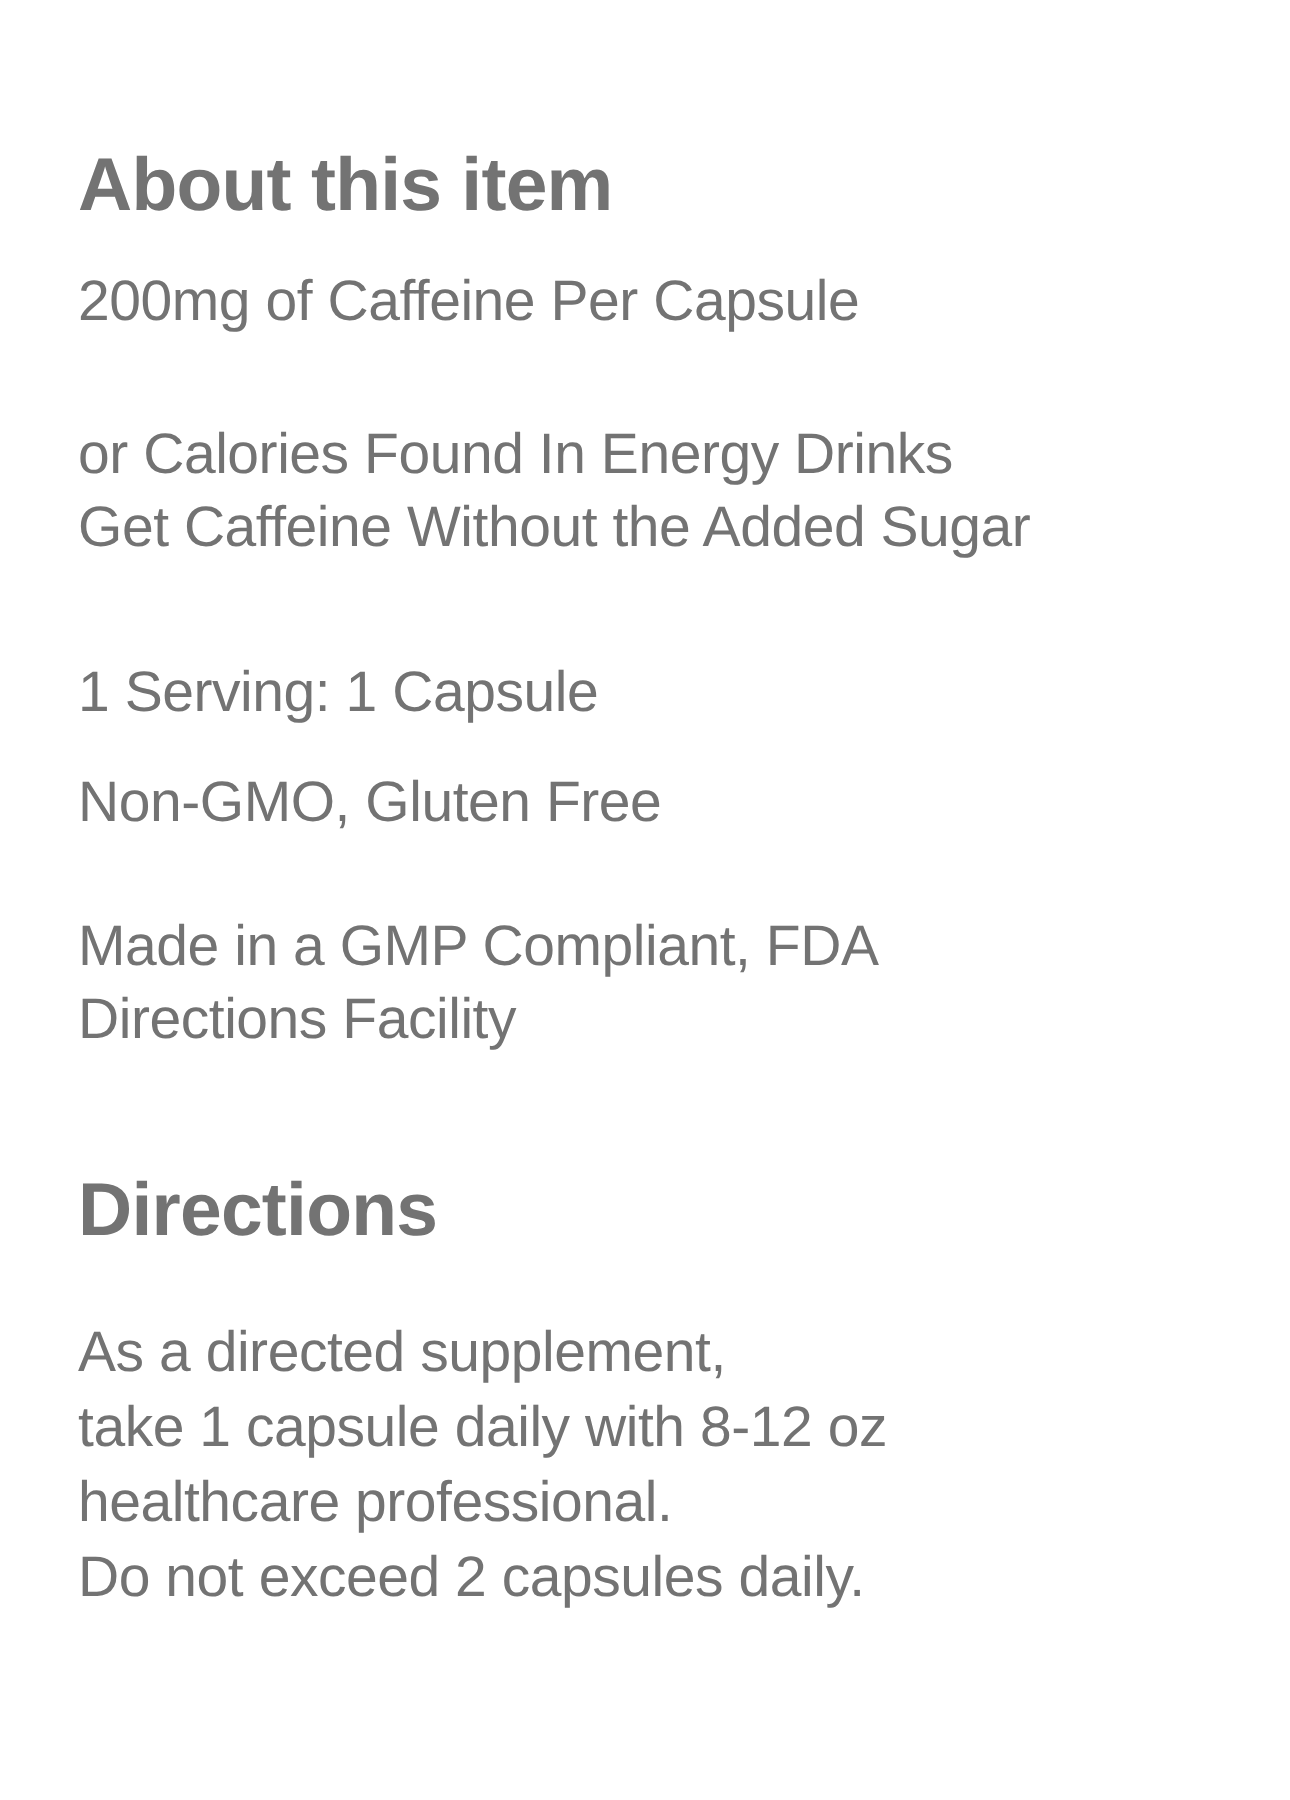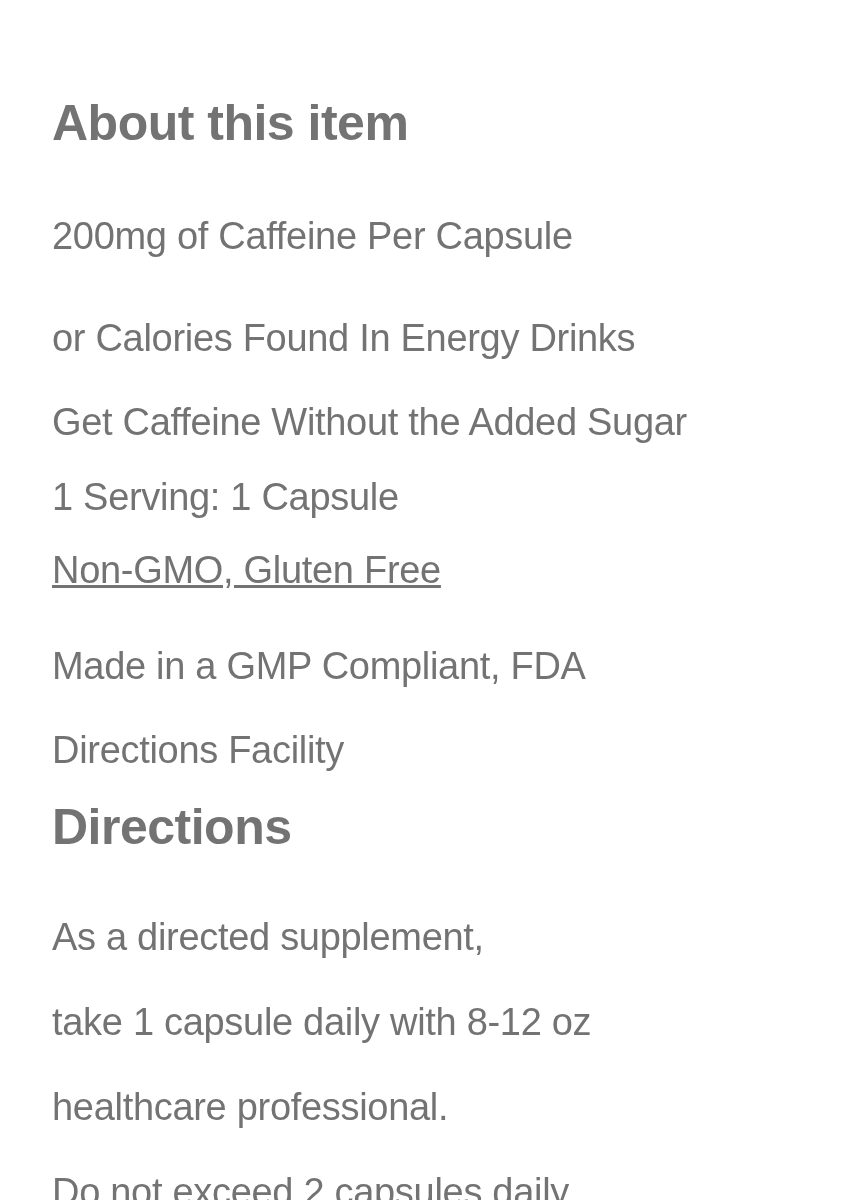--- a/index.html
+++ b/index.html
@@ -28,21 +28,20 @@
   .para {
     position: absolute;
     left: 52px;
     font-size: 38px;
     font-weight: 400;
     line-height: 49px;
     letter-spacing: -0.3px;
   }
   .para .line {
     white-space: nowrap;
-    margin-top: 35px;
   }
   .directions-para {
     line-height: 50px;
   }
 </style>
 </head>
 <body>
 
 <div class="page">
 
@@ -54,30 +53,30 @@
 
   <div class="para" style="top: 279px;">
     <div class="line">or Calories Found In Energy Drinks</div>
     <div class="line">Get Caffeine Without the Added Sugar</div>
   </div>
 
   <div class="para" style="top: 438px;">
     <div class="line">1 Serving: 1 Capsule</div>
   </div>
 
-  <div class="para" style="top: 511px; text-decoration: underline;">
+  <div class="para" style="top: 511px;">
     <div class="line">Non-GMO, Gluten Free</div>
   </div>
 
   <div class="para" style="top: 607px;">
     <div class="line">Made in a GMP Compliant, FDA</div>
     <div class="line">Directions Facility</div>
   </div>
 
-  <h1 class="heading" style="top: 766px;">Directions</h1>
+  <h1 class="heading" style="top: 745px;">Directions</h1>
 
   <div class="para directions-para" style="top: 877px;">
     <div class="line">As a directed supplement,</div>
     <div class="line">take 1 capsule daily with 8-12 oz</div>
     <div class="line">healthcare professional.</div>
     <div class="line">Do not exceed 2 capsules daily.</div>
   </div>
 
 </div>
 

